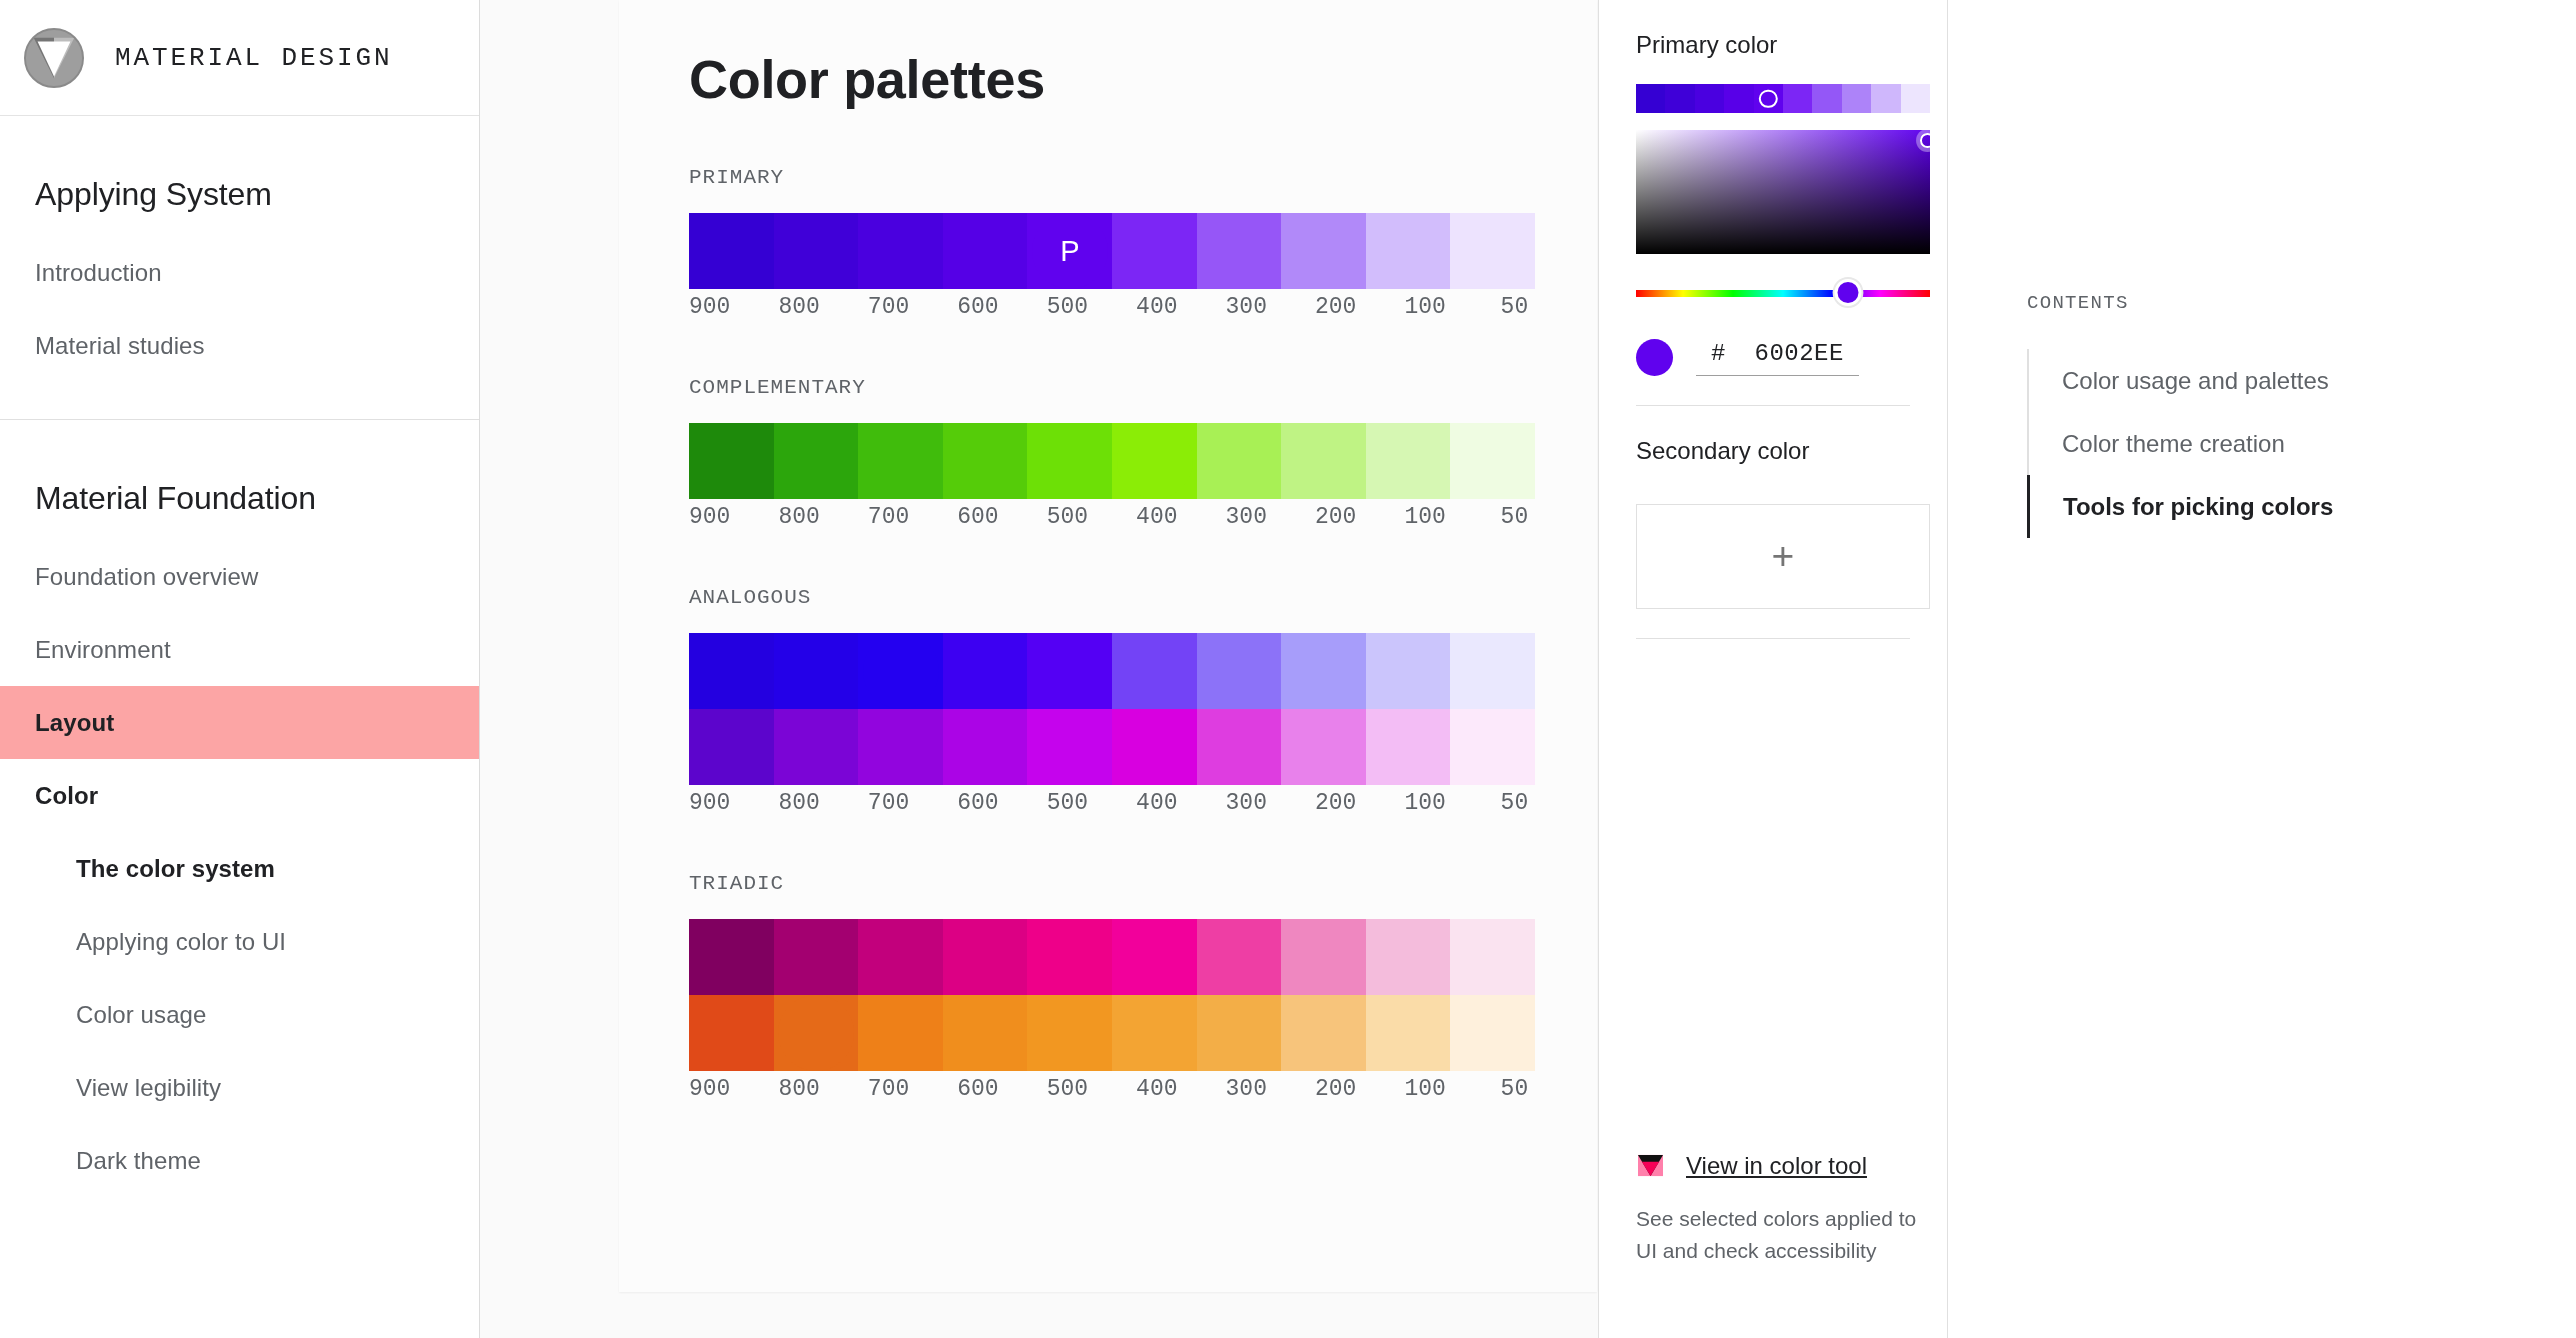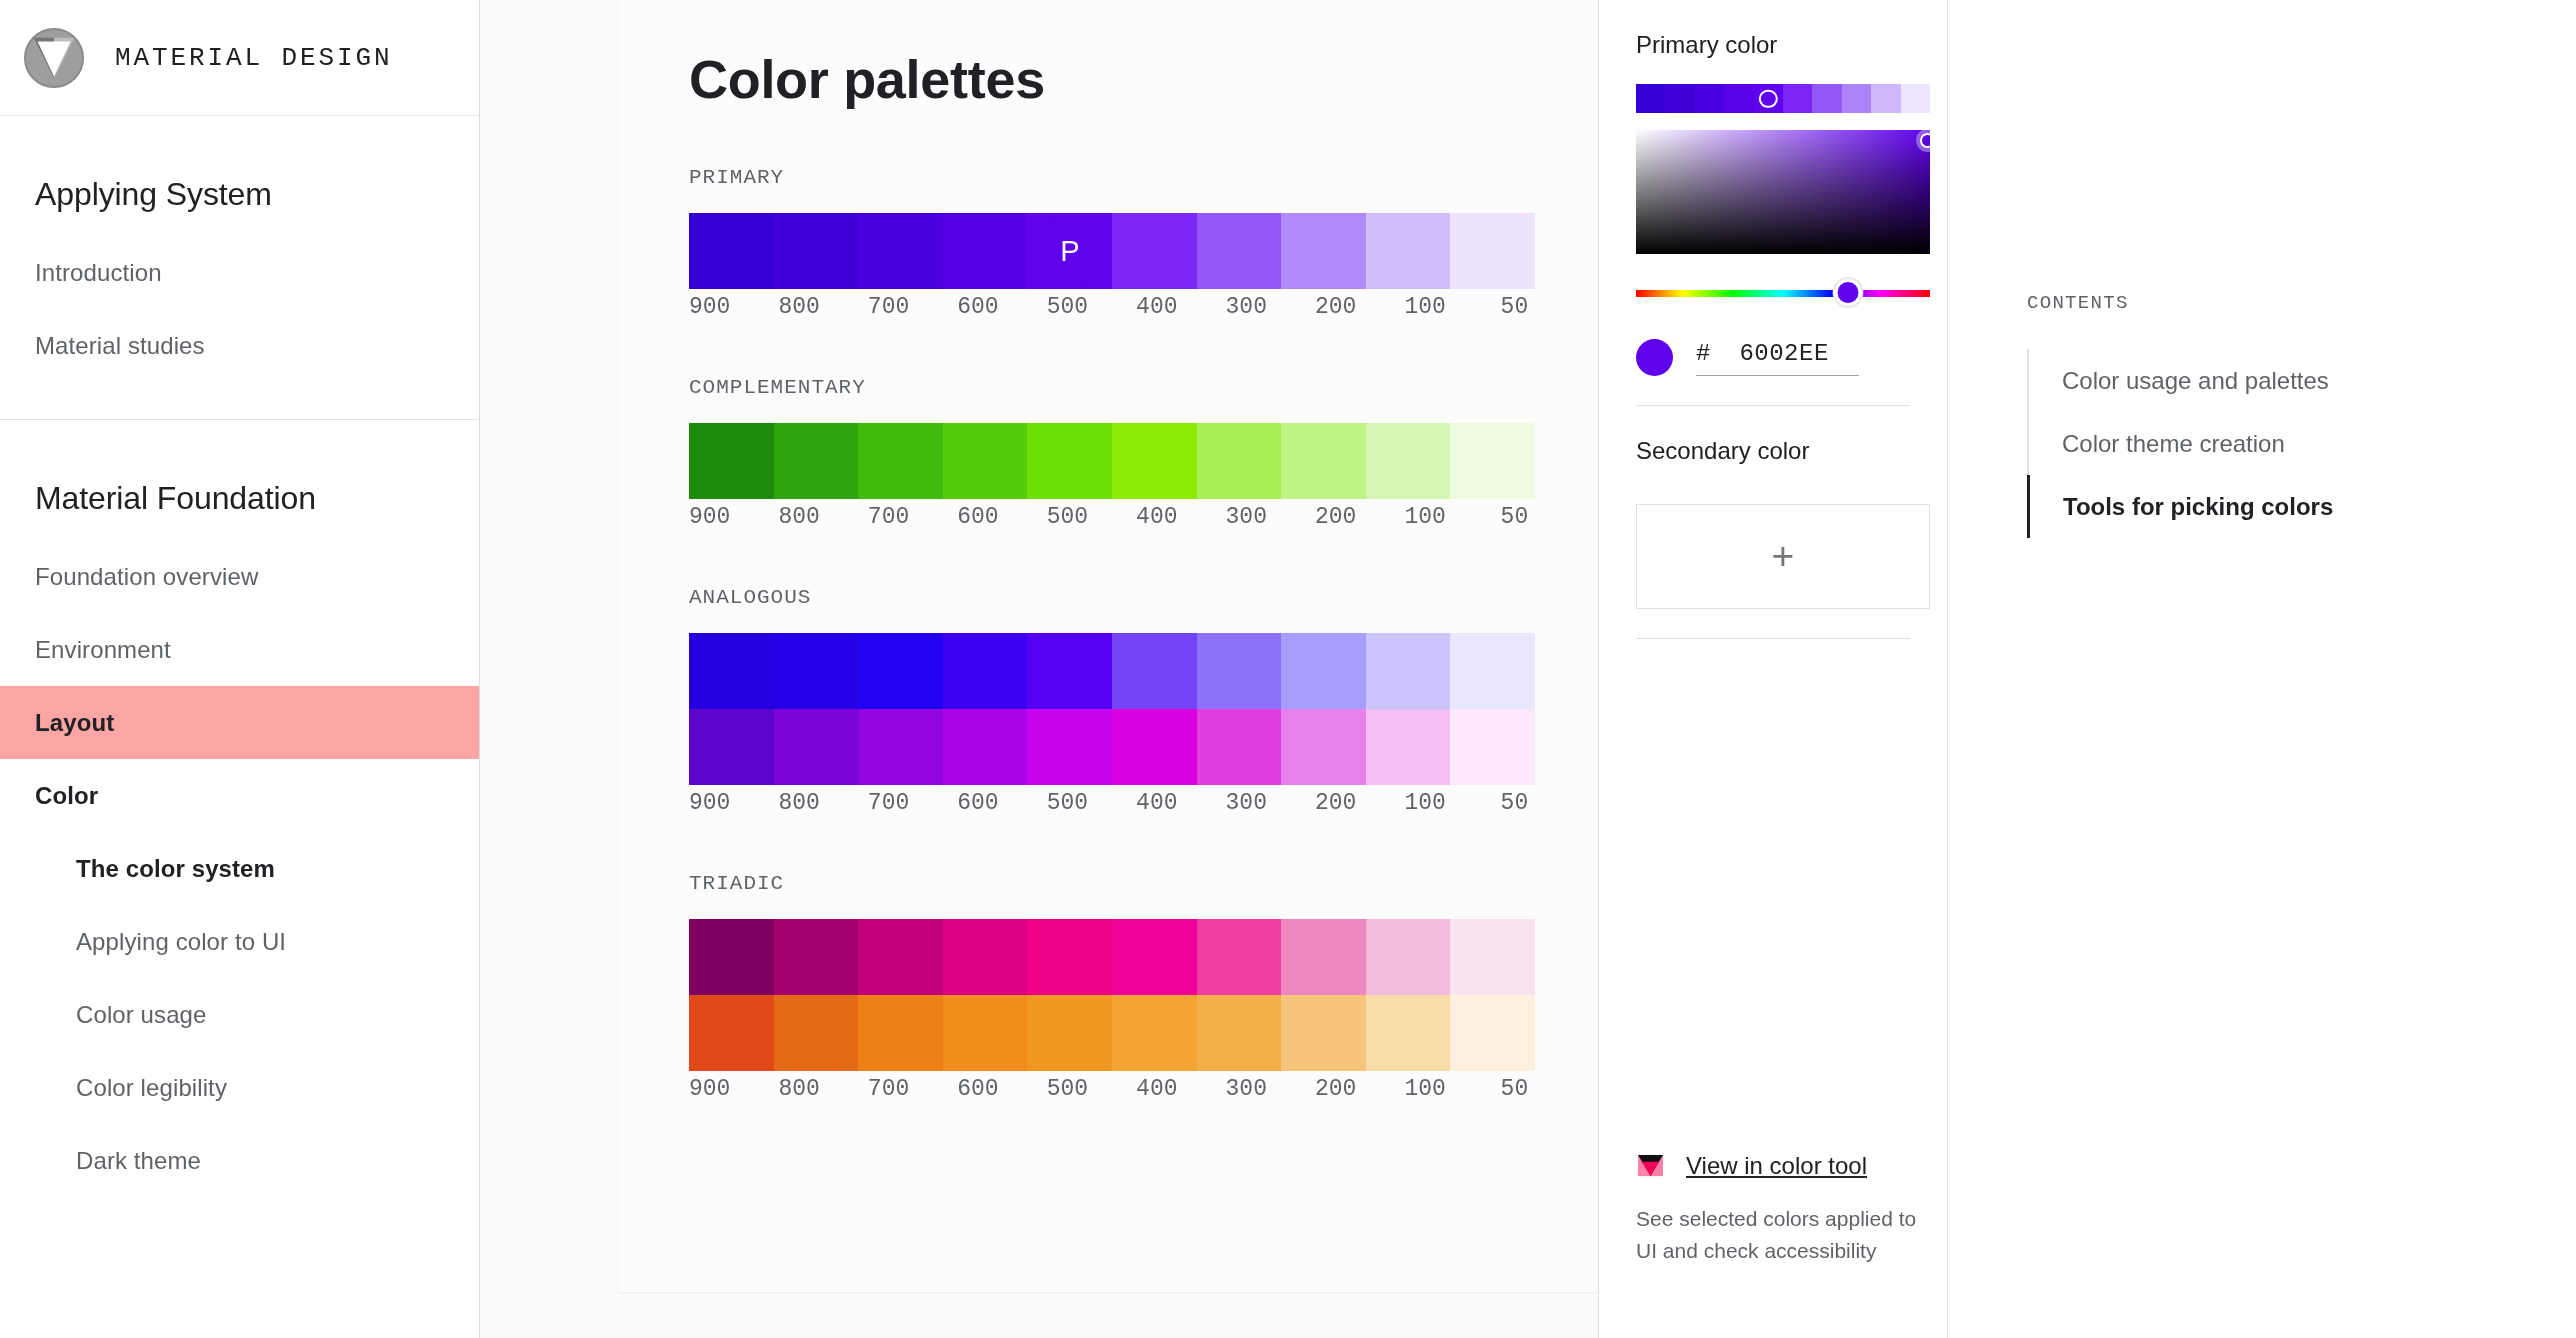--- a/index.html
+++ b/index.html
@@ -158,21 +158,21 @@
       #0000ff 67%, #ff00ff 83%, #ff0000 100%);
   }
   .hue-thumb {
     position: absolute; top: 3.9px; left: 72%;
     width: 27px; height: 27px; border-radius: 50%;
     background: #6002EE;
     border: 3.9px solid #ffffff;
     box-shadow: 0 0 0 1.9px #e8e8e8;
     transform: translateX(-50%);
   }
-  .hex-row { display: flex; align-items: center; margin-top: 29px; }
+  .hex-row { display: flex; align-items: center; margin-top: 29px; text-align: center; }
   .hex-dot { width: 37px; height: 37px; border-radius: 50%; flex: 0 0 37px; }
   .hex-field {
     margin-left: 23px;
     border-bottom: 1.9px solid #9e9e9e;
     padding-bottom: 7.7px;
     width: 163px;
     font-size: 24px;
     color: #202124;
     font-family: "Liberation Mono", monospace;
     letter-spacing: 0.5px;
@@ -246,21 +246,21 @@
       <div class="divider-full"></div>
 
       <div class="sec-head">Material Foundation</div>
       <div class="nav-item first">Foundation overview</div>
       <div class="nav-item">Environment</div>
       <div class="nav-item active-bg">Layout</div>
       <div class="nav-item bold">Color</div>
       <div class="nav-item sub cur">The color system</div>
       <div class="nav-item sub">Applying color to UI</div>
       <div class="nav-item sub">Color usage</div>
-      <div class="nav-item sub">Color legibility</div>
+      <div class="nav-item sub">View legibility</div>
       <div class="nav-item sub">Dark theme</div>
     </nav>
   </aside>
 
   <main id="main">
     <div id="main-inner">
       <h1 class="page-title">Color palettes</h1>
       <div id="palettes">
           <div class="pal-block">
             <div class="pal-label">PRIMARY</div>

